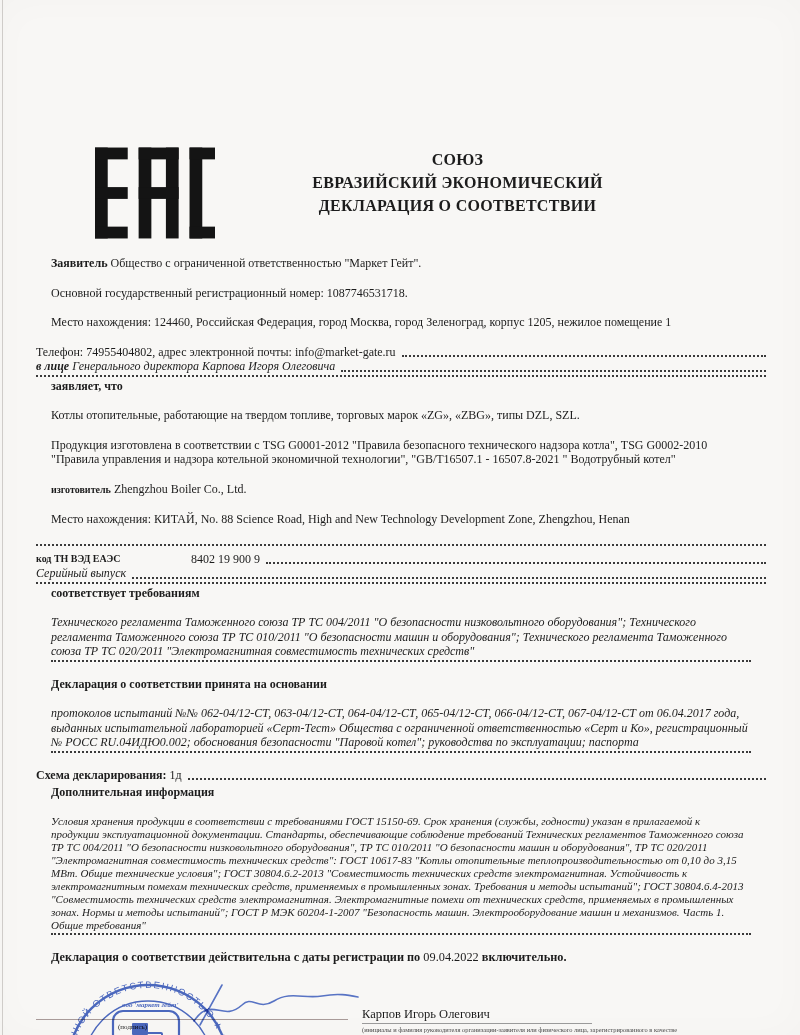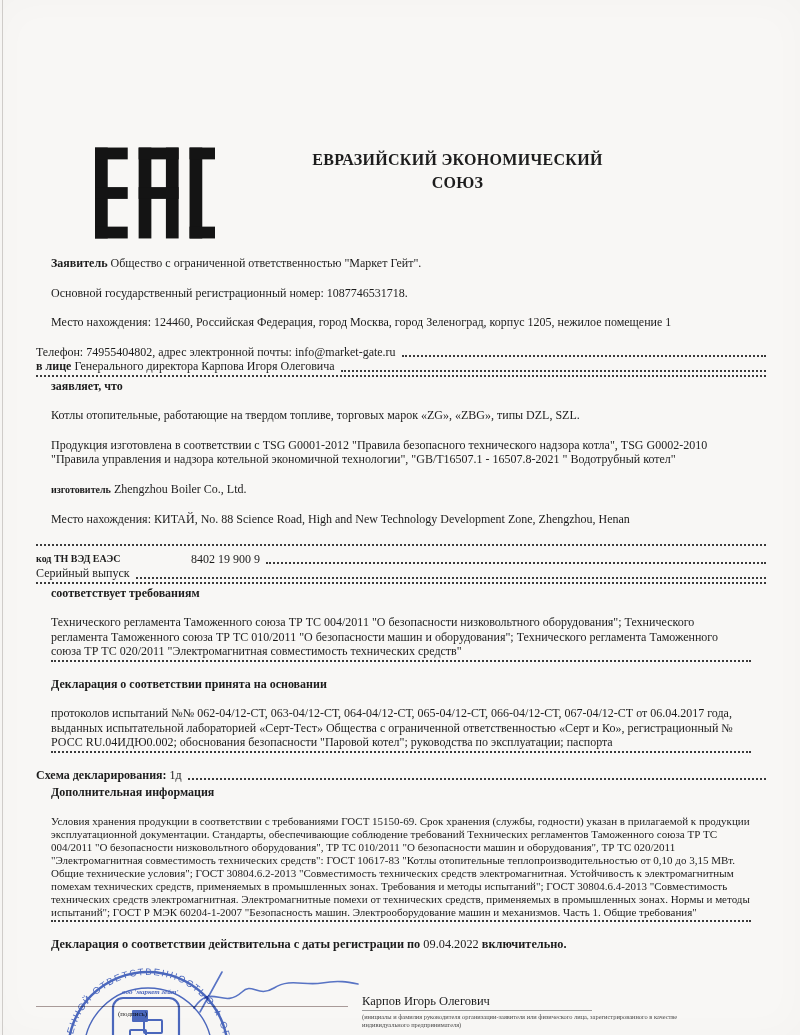--- a/index.html
+++ b/index.html
@@ -19,21 +19,21 @@
   .eac-logo{flex:0 0 auto;}
   .titles{flex:1;text-align:center;padding-right:60px;margin-top:2px;}
   .title-line{font-weight:bold;font-size:16px;line-height:23px;letter-spacing:0.3px;}
   main{margin:16px 34px 0 36px;font-size:12px;line-height:14.5px;}
   .b{font-weight:bold;}
   .smallcaps-label{font-weight:bold;font-size:10px;}
   p{margin:15px;}
   .row{display:flex;align-items:flex-end;}
   .fill-dots{flex:1;border-bottom:2px dotted #3a3a3a;margin:0 0 2px 6px;height:1px;}
   .dotline{border-bottom:2px dotted #3a3a3a;height:2px;margin:2px 0 4px 0;}
-  .after-dots{border-bottom:2px dotted #3a3a3a;padding-bottom:1px;}
+  .after-dots{border-bottom:2px dotted #3a3a3a;padding-bottom:1px;font-style:italic;}
   .sec{margin-top:12px;}
   .tight{line-height:13px;font-size:11px;}
   .tnved-row{display:flex;align-items:flex-end;margin-top:6px;}
   .tnved-label{font-weight:bold;font-size:10px;width:155px;}
   .tnved-value{font-size:12px;}
   .footer-wrap{position:relative;height:180px;margin:4px 34px 0 36px;}
   .sig-line{position:absolute;left:0;top:40px;width:312px;border-top:1px solid #a89a98;}
   .podpis{position:absolute;left:82px;top:44px;font-size:7px;color:#222;}
   .mp{position:absolute;left:96px;top:84px;font-weight:normal;font-size:12px;}
   .holder-name{position:absolute;left:326px;top:28px;font-size:12.5px;}
@@ -63,22 +63,23 @@
         <rect x="48" y="0" width="14" height="100"></rect>
         <rect x="78" y="0" width="14" height="100"></rect>
         <rect x="48" y="0" width="44" height="13"></rect>
         <rect x="48" y="43.5" width="44" height="13"></rect>
         <rect x="104" y="0" width="14" height="100"></rect>
         <rect x="104" y="0" width="28" height="13"></rect>
         <rect x="104" y="87" width="28" height="13"></rect>
       </g>
     </svg>
     <div class="titles">
+      <div class="title-line">СОЮЗ</div>
       <div class="title-line">ЕВРАЗИЙСКИЙ ЭКОНОМИЧЕСКИЙ</div>
-      <div class="title-line">СОЮЗ</div>
+      <div class="title-line">ДЕКЛАРАЦИЯ О СООТВЕТСТВИИ</div>
     </div>
   </header>
 
   <main>
     <p><span class="b">Заявитель</span> <span>Общество с ограниченной ответственностью "Маркет Гейт".</span></p>
     <p>Основной государственный регистрационный номер: 1087746531718.</p>
     <p>Место нахождения: 124460, Российская Федерация, город Москва, город Зеленоград, корпус 1205, нежилое помещение 1</p>
     <div class="row">
       <span>Телефон: 74955404802, адрес электронной почты: info@market-gate.ru</span>
       <span class="fill-dots"></span>

